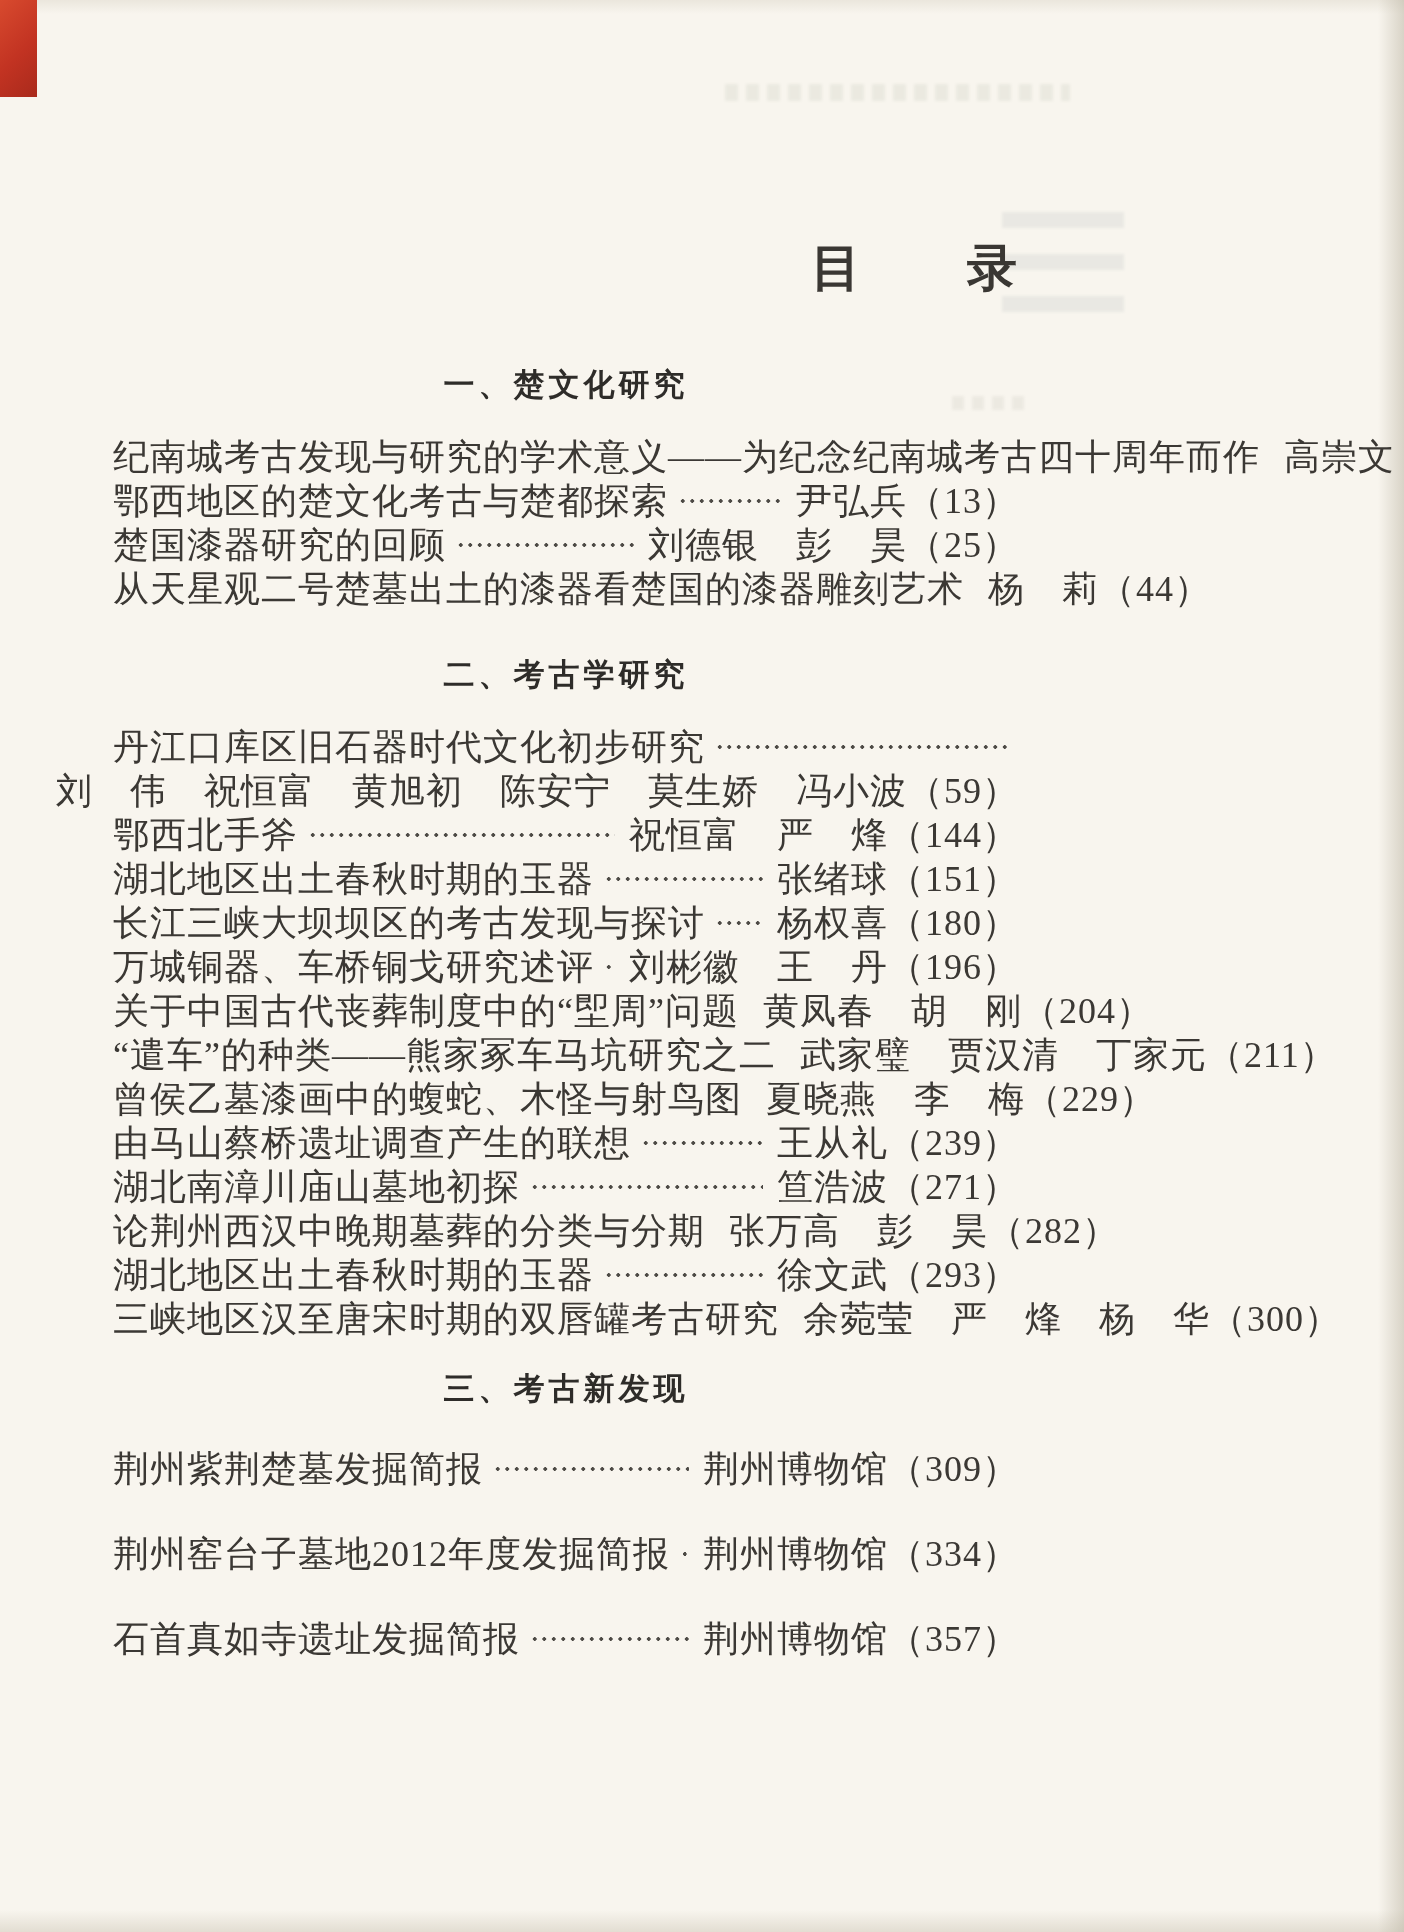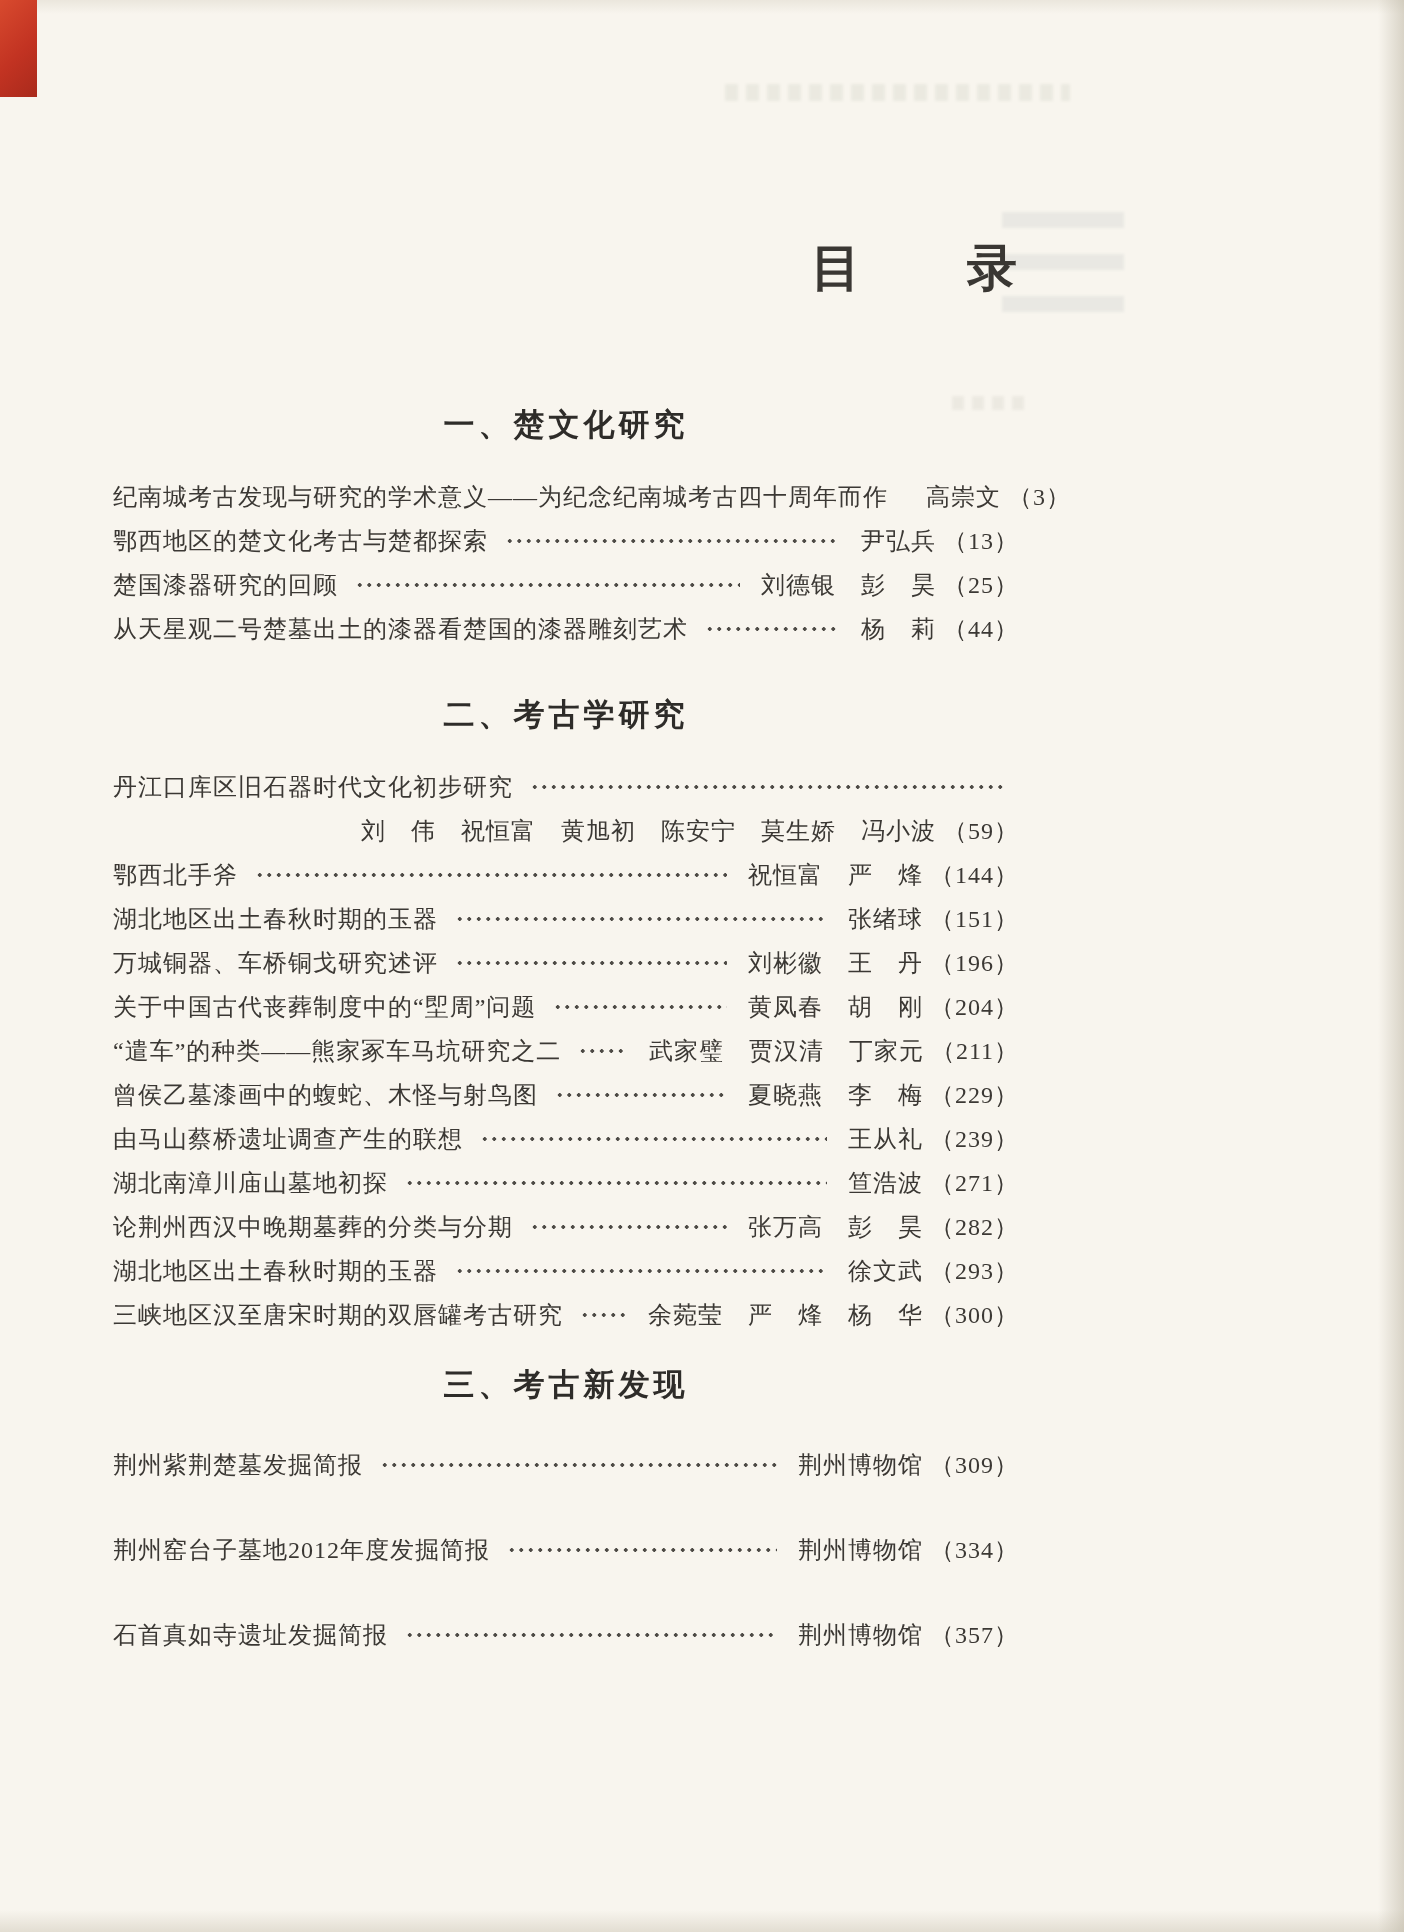--- a/index.html
+++ b/index.html
@@ -50,41 +50,40 @@
     margin:0;
     text-align:right;
     font-size:50px;
     line-height:54px;
     font-weight:bold;
     letter-spacing:2px;
     color:#3a3733;
     font-family:"Liberation Serif", serif;
   }
   .toc-section{ margin-top:46px; }
-  .toc-section:first-of-type{ margin-top:112px; }
+  .toc-section:first-of-type{ margin-top:72px; }
   .toc-section:nth-of-type(3){ margin-top:30px; }
   .section-title{
     margin:0 0 32px 0;
     text-align:center;
     font-size:31px;
     line-height:36px;
     font-weight:bold;
     letter-spacing:4px;
     color:#2e2c29;
     font-family:"Liberation Sans", sans-serif;
   }
   .toc-row{
     display:flex;
     align-items:flex-end;
-    font-size:24px;
+    font-size:36px;
     line-height:44px;
     white-space:nowrap;
     color:#3b3834;
     letter-spacing:1px;
-    gap:7px;
   }
   .toc-section:nth-of-type(3) .toc-row{ line-height:46px;margin-top:39px; }
   .entry-title{ flex:0 0 auto; }
   .leader{
     flex:1 1 auto;
     align-self:center;
     height:12px;
     margin:0 8px 0 10px;
     background-image:radial-gradient(circle, #4d4a45 1.7px, rgba(0,0,0,0) 2px);
     background-size:9.5px 10px;
@@ -167,20 +166,26 @@
     <span class="pageno">（144）</span>
   </div>
 
   <div class="toc-row">
     <span class="entry-title">湖北地区出土春秋时期的玉器</span>
     <span class="leader"></span>
     <span class="authors">张绪球</span>
     <span class="pageno">（151）</span>
   </div>
 
+  <div class="toc-row">
+    <span class="entry-title">长江三峡大坝坝区的考古发现与探讨</span>
+    <span class="leader"></span>
+    <span class="authors">杨权喜</span>
+    <span class="pageno">（180）</span>
+  </div>
 
   <div class="toc-row">
     <span class="entry-title">万城铜器、车桥铜戈研究述评</span>
     <span class="leader"></span>
     <span class="authors">刘彬徽　王　丹</span>
     <span class="pageno">（196）</span>
   </div>
 
   <div class="toc-row">
     <span class="entry-title">关于中国古代丧葬制度中的“堲周”问题</span>

